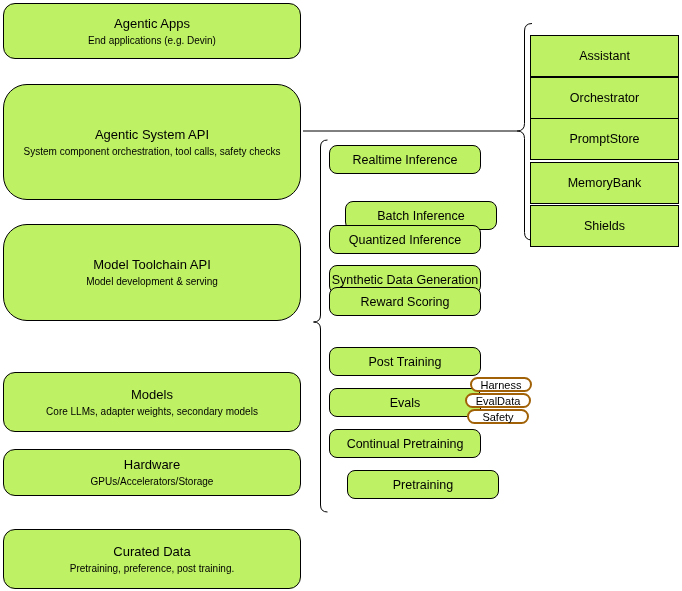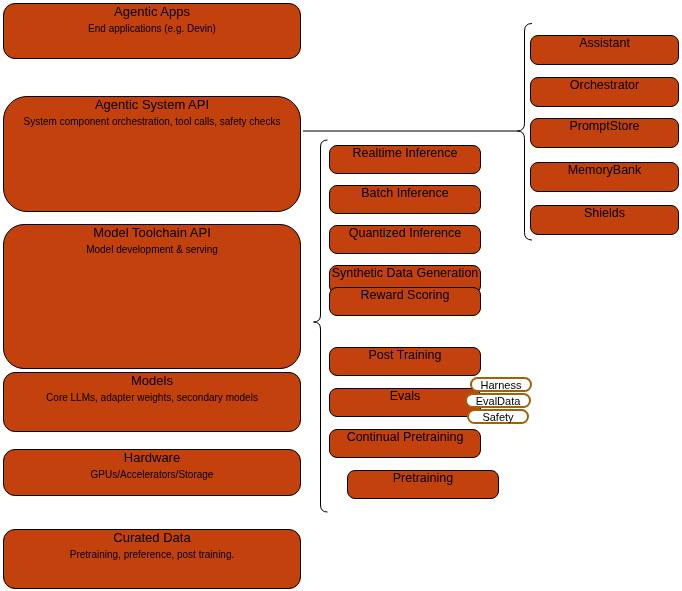--- a/index.html
+++ b/index.html
@@ -14,33 +14,33 @@
   .overlay {
     position: absolute;
     left: 0; top: 0;
     width: 682px; height: 591px;
     z-index: 0;
   }
   .node {
     position: absolute;
     box-sizing: border-box;
     border: 1px solid #000000;
-    background: #c2410c;
+    background: #bef264;
     display: flex;
     flex-direction: column;
     align-items: center;
-    justify-content: flex-start;
+    justify-content: center;
     text-align: center;
     z-index: 1;
   }
   .lbox { left: 3px; width: 298px; }
   .lbox .ltitle { font-size: 13px; line-height: 16px; }
   .lbox .lsub   { font-size: 10px; line-height: 13px; margin-top: 2px; }
   .mbox { left: 329px; width: 152px; height: 29px; border-radius: 8px; font-size: 12.5px; }
-  .rbox { left: 530px; width: 149px; height: 30px; border-radius: 8px; font-size: 12.5px; }
+  .rbox { left: 530px; width: 149px; height: 42px; border-radius: 0; font-size: 12.5px; }
   .pill {
     position: absolute;
     box-sizing: border-box;
     border: 2px solid #a16207;
     background: #ffffff;
     border-radius: 8px;
     display: flex;
     align-items: center;
     justify-content: center;
     font-size: 11px;
@@ -58,43 +58,43 @@
   <svg class="overlay" viewBox="0 0 682 591" xmlns="http://www.w3.org/2000/svg">
     <path d="M303,131 L517,131" stroke="#000000" stroke-width="1" fill="none"></path>
     <path d="M532,23.5 Q524.5,23.5 524.5,31 L524.5,123.5 Q524.5,131 517,131 Q524.5,131 524.5,138.5 L524.5,232.5 Q524.5,240 532,240" stroke="#000000" stroke-width="1" fill="none"></path>
     <path d="M327.5,140 Q320.5,140 320.5,147 L320.5,315 Q320.5,322 313.5,322 Q320.5,322 320.5,329 L320.5,505 Q320.5,512 327.5,512" stroke="#000000" stroke-width="1" fill="none"></path>
   </svg>
 
   <div class="node lbox r12" style="top:3px; height:56px;">
     <div class="ltitle">Agentic Apps</div>
     <div class="lsub">End applications (e.g. Devin)</div>
   </div>
-  <div class="node lbox r24" style="top:84px; height:116px;margin-top:12px;">
+  <div class="node lbox r24" style="top:84px; height:116px;">
     <div class="ltitle">Agentic System API</div>
     <div class="lsub">System component orchestration, tool calls, safety checks</div>
   </div>
-  <div class="node lbox r24" style="top:224px; height:145px;border-radius:21px;">
+  <div class="node lbox r24" style="top:224px; height:97px;">
     <div class="ltitle">Model Toolchain API</div>
     <div class="lsub">Model development &amp; serving</div>
   </div>
   <div class="node lbox r12" style="top:372px; height:60px;">
     <div class="ltitle">Models</div>
     <div class="lsub">Core LLMs, adapter weights, secondary models</div>
   </div>
   <div class="node lbox r12" style="top:449px; height:47px;">
     <div class="ltitle">Hardware</div>
     <div class="lsub">GPUs/Accelerators/Storage</div>
   </div>
   <div class="node lbox r12" style="top:529px; height:60px;">
     <div class="ltitle">Curated Data</div>
     <div class="lsub">Pretraining, preference, post training.</div>
   </div>
 
   <div class="node mbox" style="top:145px;">Realtime Inference</div>
-  <div class="node mbox" style="top:185px;">Batch Inference</div>
+  <div class="node mbox" style="top:201px;margin-left:16px;">Batch Inference</div>
   <div class="node mbox" style="top:225px;">Quantized Inference</div>
   <div class="node mbox" style="top:265px;">Synthetic Data Generation</div>
   <div class="node mbox" style="top:287px;">Reward Scoring</div>
   <div class="node mbox" style="top:347px;">Post Training</div>
   <div class="node mbox" style="top:388px;">Evals</div>
   <div class="node mbox" style="top:429px;">Continual Pretraining</div>
   <div class="node mbox" style="top:470px;margin-left:18px;">Pretraining</div>
 
   <div class="pill" style="left:470px; top:377px; width:62px;">Harness</div>
   <div class="pill" style="left:465px; top:393px; width:66px;">EvalData</div>

